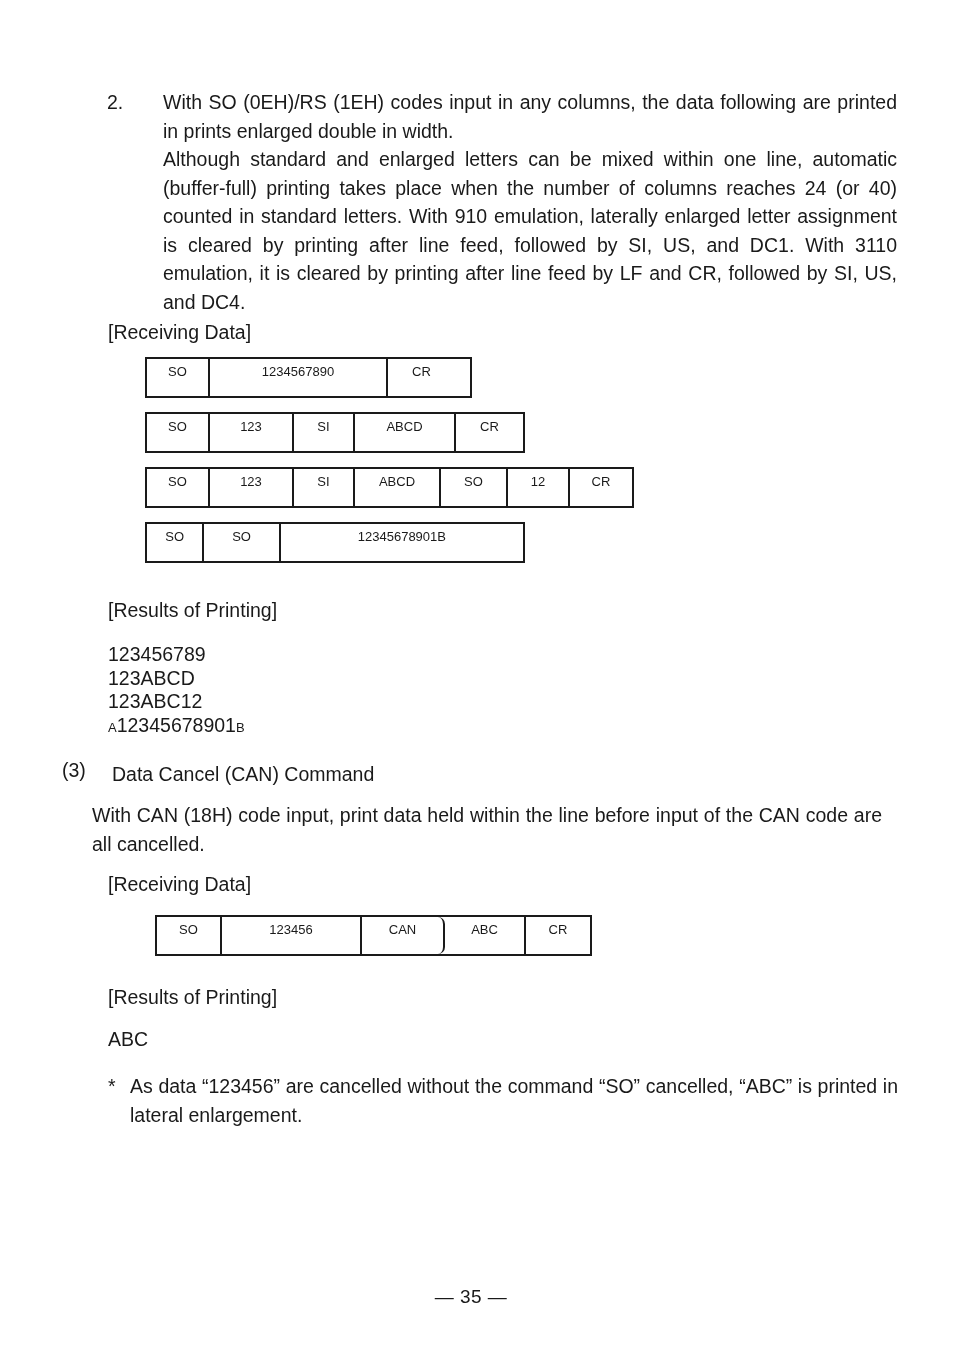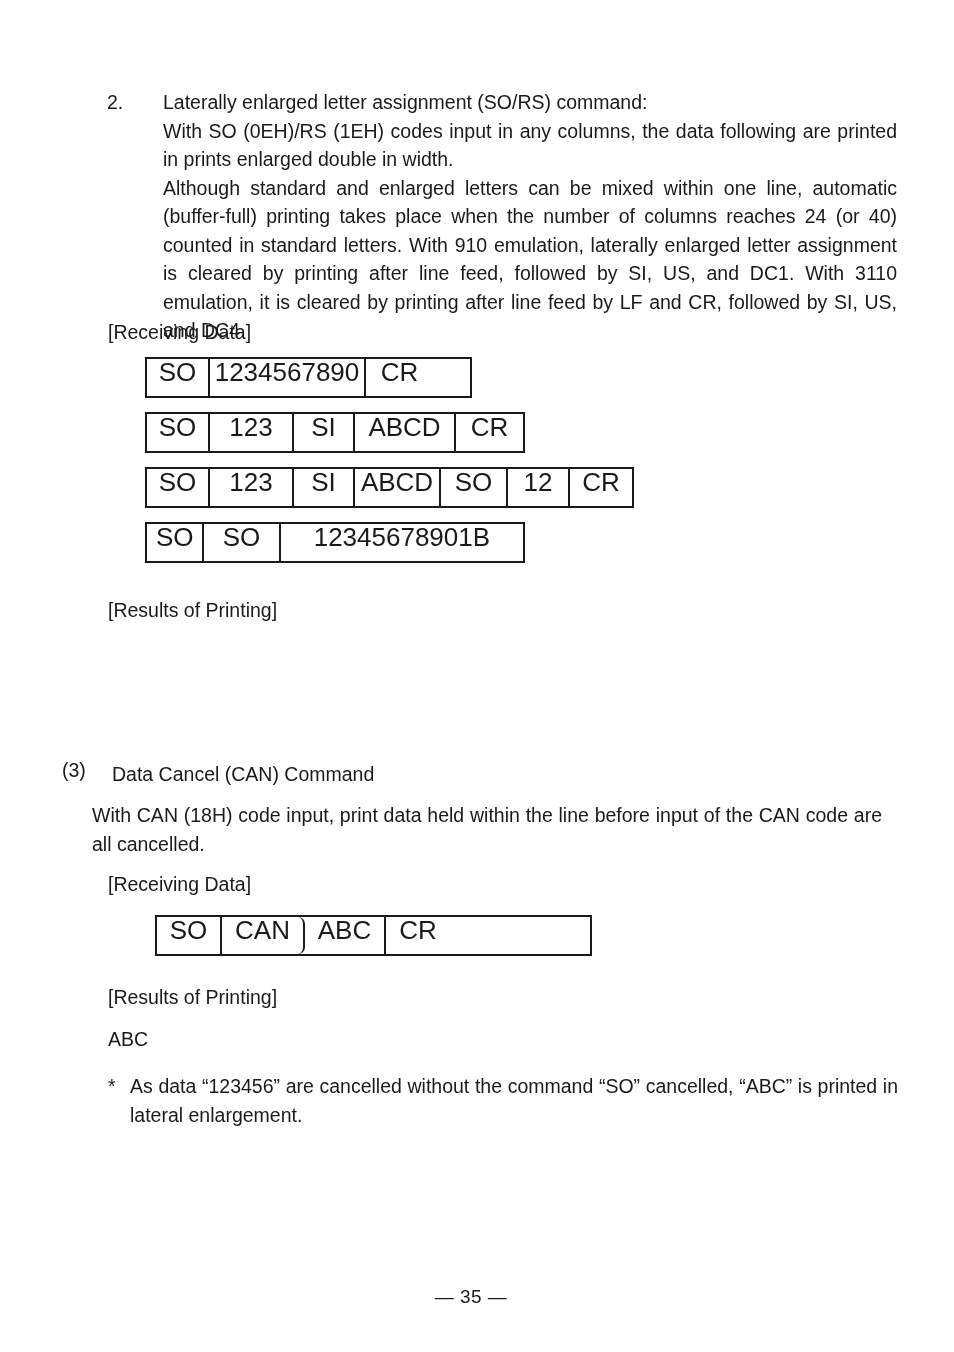--- a/index.html
+++ b/index.html
@@ -64,21 +64,21 @@
     box-sizing: border-box;
     height: 41px;
     background: #fff;
   }
   .frame .cell {
     box-sizing: border-box;
     border-right: 2px solid #1a1a1a;
     display: flex;
     align-items: center;
     justify-content: center;
-    font-size: 26px;
+    font-size: 13px;
     line-height: 1;
     padding-bottom: 12px;
   }
   .frame .cell:last-child {
     border-right: none;
     border-radius: 8px;
   }
 
   
   .printout {
@@ -148,31 +148,30 @@
   }
 </style>
 </head>
 <body>
 
 <div class="page">
 
   <div class="item2">
     <div class="num">2.</div>
     <div class="body">
-      <p>Laterally enlarged letter assignment (SO/RS) command:</p>
       <p class="just">With SO (0EH)/RS (1EH) codes input in any columns, the data following are printed in prints enlarged double in width.</p>
       <p class="just">Although standard and enlarged letters can be mixed within one line, automatic (buffer-full) printing takes place when the number of columns reaches 24 (or 40) counted in standard letters.  With 910 emulation, laterally enlarged letter assignment is cleared by printing after line feed, followed by SI, US, and DC1.  With 3110 emulation, it is cleared by printing after line feed by LF and CR, followed by SI, US, and DC4.</p>
     </div>
   </div>
 
   <div class="label" style="left:108px; top:318px;">[Receiving Data]</div>
 
   <div id="tbl-2-0" class="frame" style="left: 145px; top: 357px; width: 327px;">
       <div class="cell" style="width: 63px;">SO</div>
-      <div class="cell" style="width: 156px;">1234567890</div>
+      <div class="cell" style="width: 178px;">1234567890</div>
       <div class="cell" style="width: 67px;">CR</div>
     </div>
   <div id="tbl-2-1" class="frame" style="left: 145px; top: 412px; width: 380px;">
       <div class="cell" style="width: 63px;">SO</div>
       <div class="cell" style="width: 84px;">123</div>
       <div class="cell" style="width: 61px;">SI</div>
       <div class="cell" style="width: 101px;">ABCD</div>
       <div class="cell" style="width: 67px;">CR</div>
     </div>
   <div id="tbl-2-2" class="frame" style="left: 145px; top: 467px; width: 489px;">
@@ -185,34 +184,36 @@
       <div class="cell" style="width: 62px;">CR</div>
     </div>
   <div id="tbl-2-3" class="frame" style="left: 145px; top: 522px; width: 380px;">
       <div class="cell" style="width: 63px;">SO</div>
       <div class="cell" style="width: 84px;">SO</div>
       <div class="cell" style="width: 267px;">12345678901B</div>
     </div>
 
   <div class="label" style="left:108px; top:596px;">[Results of Printing]</div>
 
+  <div id="printout-2" class="printout" style="left:108px; top:643px;"><div><span>123456789</span></div><div><span>123ABCD</span></div><div><span>123ABC12</span></div><div><span class="sm">A</span><span>12345678901</span><span class="sm">B</span></div></div>
 
   <div class="item3">
     <div class="num">(3)</div>
     <div class="body">
       <p>Data Cancel (CAN) Command</p>
     </div>
   </div>
 
   <div class="para just" style="left:92px; top:801px; width:790px;">With CAN (18H) code input, print data held within the line before input of the CAN code are all cancelled.</div>
 
   <div class="label" style="left:108px; top:870px;">[Receiving Data]</div>
 
   <div id="tbl-3" class="frame" style="left: 155px; top: 915px; width: 437px;">
       <div class="cell" style="width: 65px;">SO</div>
+      <div class="cell" style="width: 140px;">123456</div>
       <div class="cell" style="width: 83px; border-radius: 7px;">CAN</div>
       <div class="cell" style="width: 81px;">ABC</div>
       <div class="cell" style="width: 64px;">CR</div>
     </div>
 
   <div class="label" style="left:108px; top:983px;">[Results of Printing]</div>
 
   <div class="printout" style="left:108px; top:1028px;">ABC</div>
 
   <div class="footnote">

